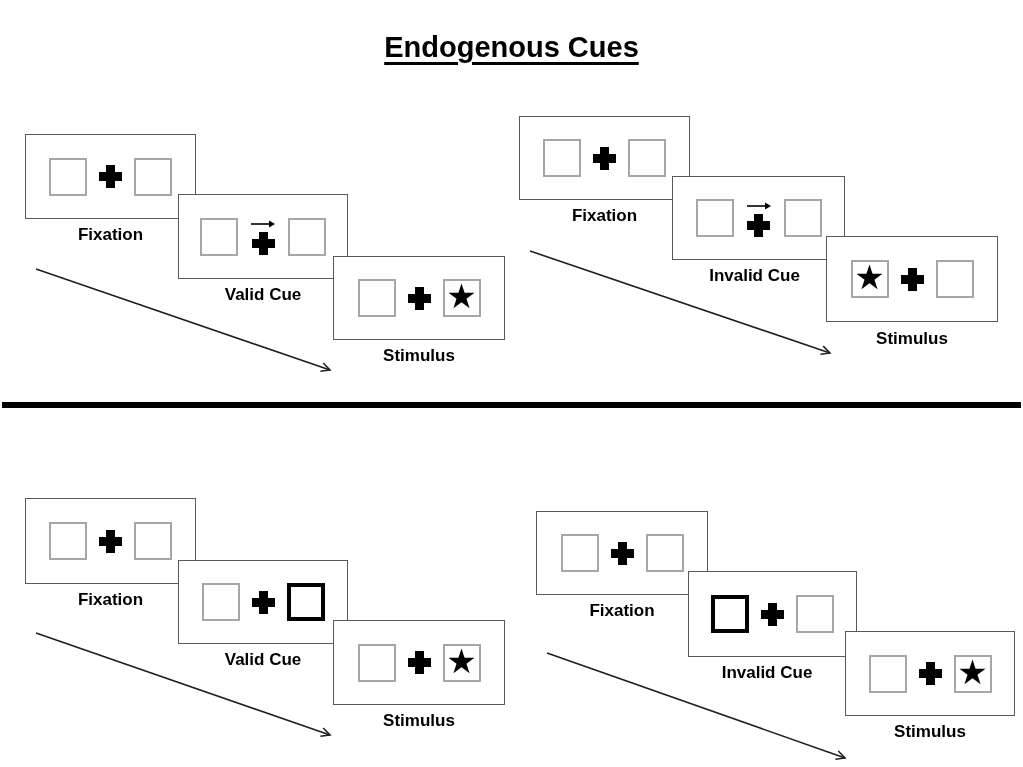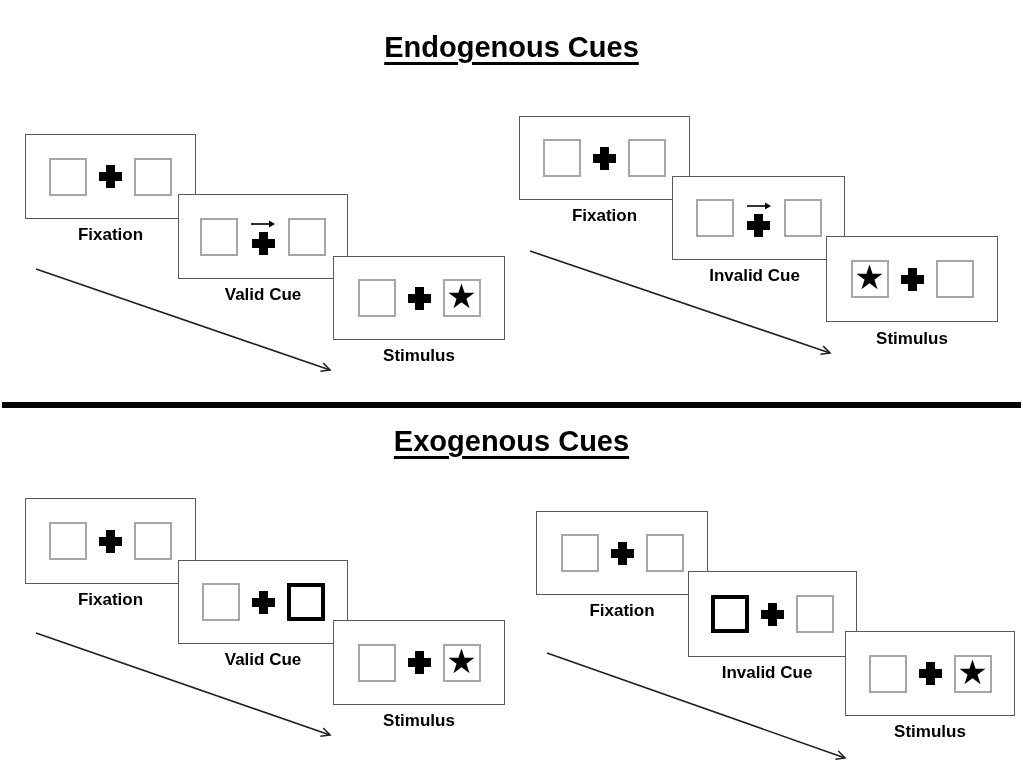--- a/index.html
+++ b/index.html
@@ -121,21 +121,20 @@
     <div class="box">
       <span class="star">★</span>
     </div>
     <div class="plus"></div>
     <div class="box"></div>
   </div>
   <div class="plabel" style="left:816px; top:316px; width:192px;">Stimulus</div>
 
   <div class="divider"></div>
 
-  <h1 class="title" style="top:412px;">Exogenous Cues</h1>
 
   <svg class="tl-arrow" style="left:30px; top:613px;" width="312" height="118">
     <defs>
       <marker id="m3" viewBox="0 0 12 12" refX="10" refY="6" markerWidth="13" markerHeight="13" orient="auto" markerUnits="userSpaceOnUse">
         <path d="M2,2 L10,6 L2,10" fill="none" stroke="#1f1f1f" stroke-width="1.4"></path>
       </marker>
     </defs>
     <line x1="6" y1="7" x2="300" y2="109" stroke="#1f1f1f" stroke-width="1.6" marker-end="url(#m3)"></line>
   </svg>
 

